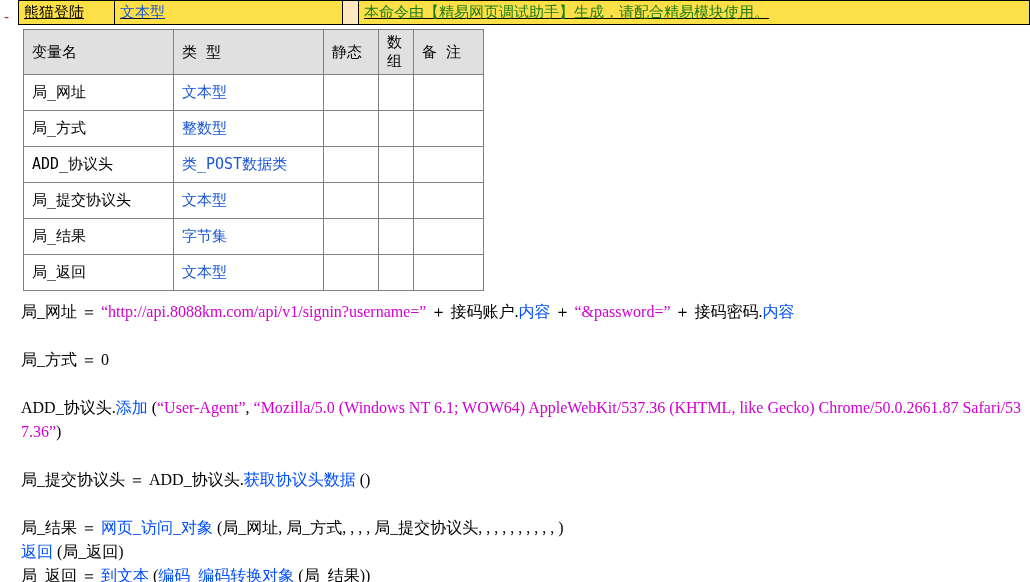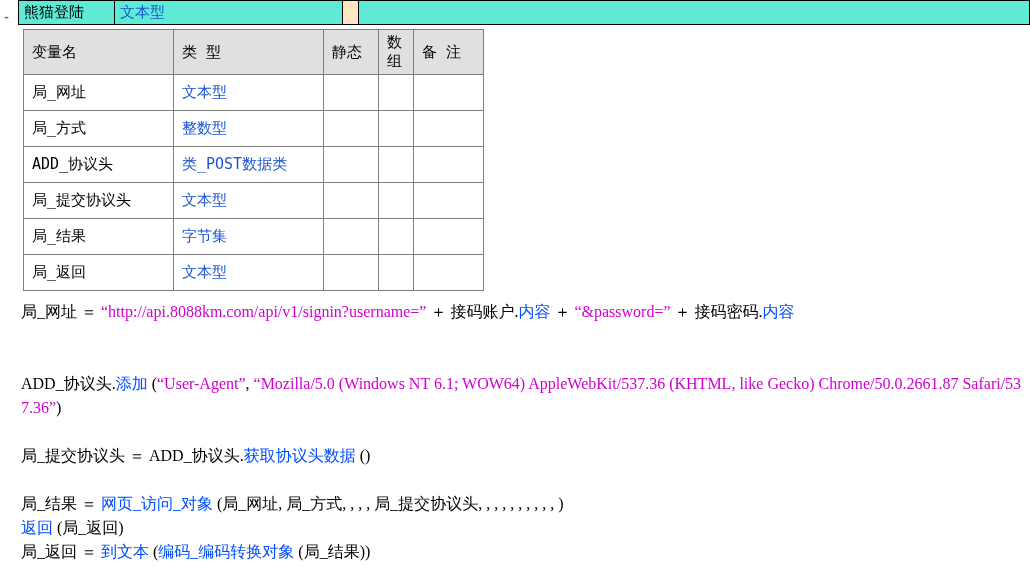--- a/index.html
+++ b/index.html
@@ -7,22 +7,23 @@
     font-family: "SimSun", "宋体", monospace;
     font-size: 15px;
     background: #fff;
     width: 1030px;
     overflow: hidden;
   }
   .page { padding: 0; }
   .header-row {
     display: flex;
     border: 1px solid #000;
-    background: #5eead4;
+    background: #fde047;
     margin-left: 18px;
+    text-decoration: underline;
   }
   .header-cell {
     padding: 2px 5px;
     border-right: 1px solid #000;
   }
   .hc-name { width: 96px; }
   .hc-type { width: 228px; color: #1a56d6; }
   .hc-empty { flex: 0 0 16px; background:#ffe7c2; }
   .hc-comment { flex: 1 1 auto; color: #1a7d1a; border-right:none; }
   .dash-line {
@@ -72,20 +73,21 @@
 <body>
 
 <div class="page">
 
   <div class="header-wrap">
     <span class="dash-line">-</span>
     <div class="header-row">
       <div class="header-cell hc-name">熊猫登陆</div>
       <div class="header-cell hc-type">文本型</div>
       <div class="header-cell hc-empty"></div>
+      <div class="header-cell hc-comment">本命令由【精易网页调试助手】生成，请配合精易模块使用。</div>
     </div>
   </div>
 
   <table class="vars">
     <thead>
       <tr>
         <th class="th-name">变量名</th>
         <th class="th-type">类 型</th>
         <th class="th-static">静态</th>
         <th class="th-array">数组</th>
@@ -136,20 +138,23 @@
         <td></td>
       </tr>
     </tbody>
   </table>
 
   <div class="code codeblock">
     <div class="codeline">
       <span>局_网址 ＝ </span><span class="str">“http://api.8088km.com/api/v1/signin?username=”</span><span> ＋ </span><span>接码账户</span><span>.</span><span class="func">内容</span><span> ＋ </span><span class="str">“&amp;password=”</span><span> ＋ </span><span>接码密码</span><span>.</span><span class="func">内容</span>
     </div>
     <div class="blank"></div>
+    <div class="codeline">
+      <span>局_方式 ＝ 0</span>
+    </div>
     <div class="blank"></div>
     <div class="codeline">
       <span>ADD_协议头.</span><span class="func">添加</span><span> (</span><span class="str">“User-Agent”</span><span>,  </span><span class="str">“Mozilla/5.0 (Windows NT 6.1; WOW64) AppleWebKit/537.36 (KHTML, like Gecko) Chrome/50.0.2661.87 Safari/537.36”</span><span>)</span>
     </div>
     <div class="blank"></div>
     <div class="codeline">
       <span>局_提交协议头 ＝ ADD_协议头.</span><span class="func">获取协议头数据</span><span> ()</span>
     </div>
     <div class="blank"></div>
     <div class="codeline">

